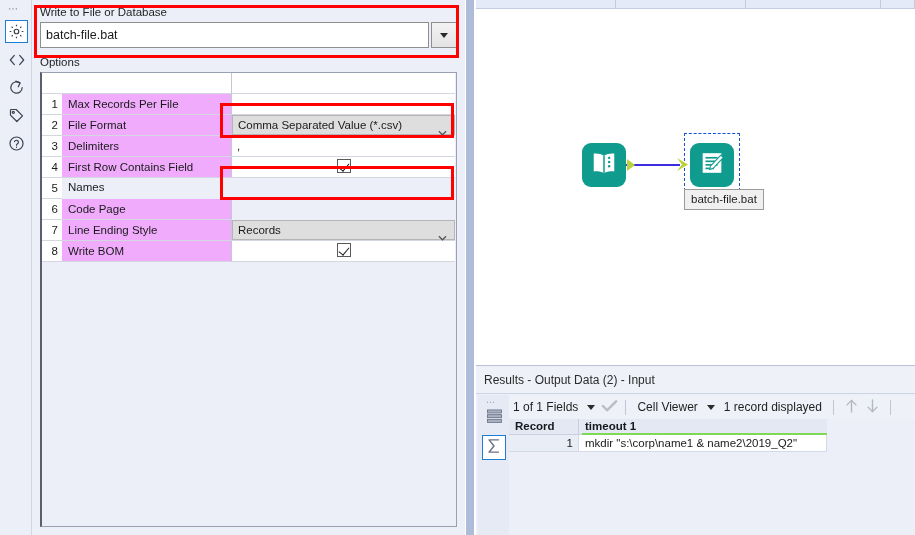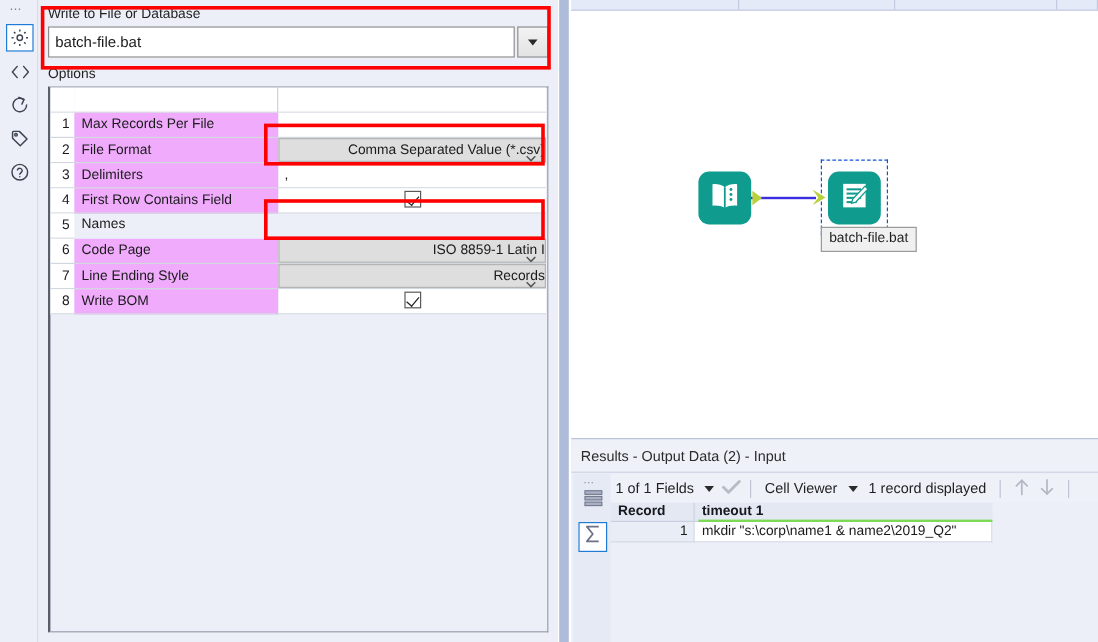--- a/index.html
+++ b/index.html
@@ -125,21 +125,21 @@
   .hdrrow .gcell-val { padding-left: 5px; }
 
   
   .v-text { padding-left: 5px; }
   .v-combo {
     position: absolute; left: 0; top: 0;
     width: 223px; height: 20px;
     background: #dedede;
     border: 1px solid #b4b4b4;
     font-size: 11.5px; color: #1a1a1a;
-    line-height: 18px; padding-left: 5px; text-align: right;
+    line-height: 18px; padding-left: 5px;
   }
   .v-check {
     position: absolute; left: 50%; top: 2px;
     margin-left: -7px;
     width: 14px; height: 14px;
     background: #ffffff;
     border: 1px solid #5a5a5a;
   }
   .v-check:after {
     content: ""; position: absolute;
@@ -419,28 +419,20 @@
         </div>
       </div>
 
       <div class="grow" style="top:105px;">
         <div class="gcell-num">5</div>
       </div>
 
       <div class="grow" style="top:126px;">
         <div class="gcell-num">6</div>
         <div class="gcell-name">Code Page</div>
-        <div class="gcell-val">
-          <div class="v-combo">ISO 8859-1 Latin I</div>
-          <span class="chev" style="position:absolute;right:8px;top:7px;">
-            <svg width="9" height="6" viewBox="0 0 10 6" fill="none" stroke="#555" stroke-width="1.4">
-                <polyline points="1,1 5,5 9,1"></polyline>
-              </svg>
-          </span>
-        </div>
       </div>
 
       <div class="grow" style="top:147px;">
         <div class="gcell-num">7</div>
         <div class="gcell-name">Line Ending Style</div>
         <div class="gcell-val">
           <div class="v-combo">Records</div>
           <span class="chev" style="position:absolute;right:8px;top:7px;">
             <svg width="9" height="6" viewBox="0 0 10 6" fill="none" stroke="#555" stroke-width="1.4">
                 <polyline points="1,1 5,5 9,1"></polyline>

